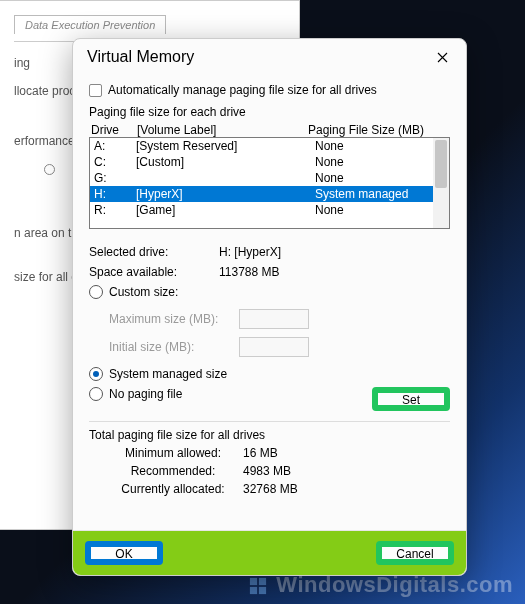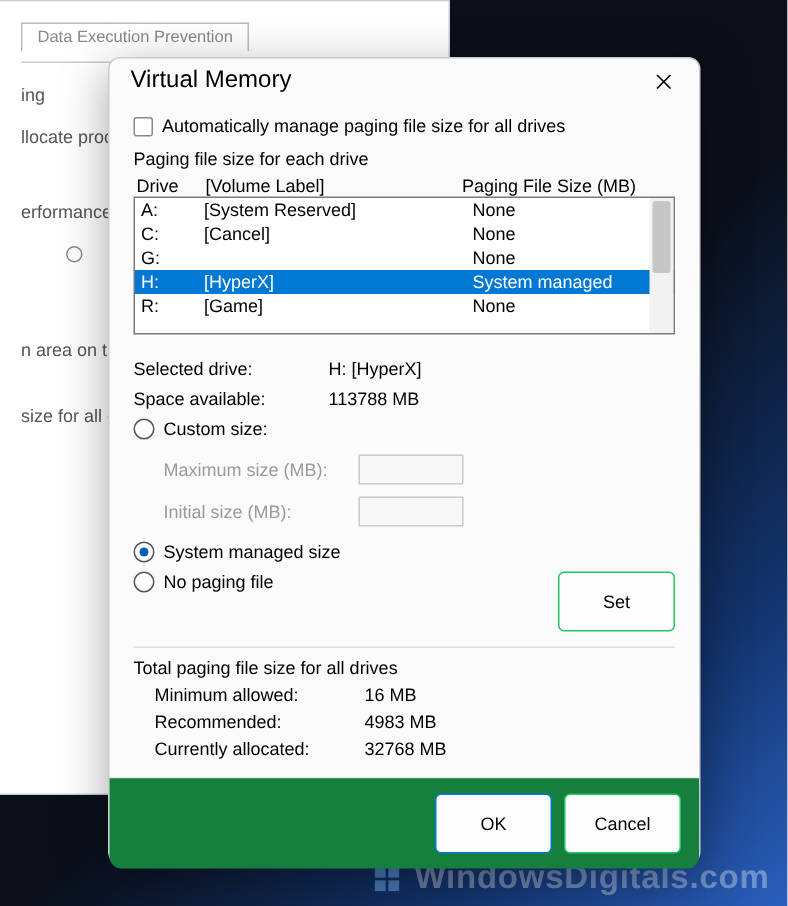--- a/index.html
+++ b/index.html
@@ -29,20 +29,21 @@
     padding: 14px;
     color: #111;
   }
   .tab-stub {
     display: inline-block;
     border: 1px solid #bbb;
     border-bottom: none;
     padding: 3px 10px;
     color: #888;
     font-size: 11px;
+    font-style: italic;
   }
   .bg-line { margin: 14px 0; color: #555; font-size: 12px; }
   .bg-radio { width: 11px; height: 11px; border: 1px solid #888; border-radius: 50%; display: inline-block; margin-left: 30px; vertical-align: middle; }
   .watermark {
     position: absolute;
     bottom: 6px; right: 12px;
     color: rgba(255,255,255,0.35);
     font-size: 22px;
     font-weight: 600;
     letter-spacing: 0.5px;
@@ -155,40 +156,40 @@
     width: 70px; height: 20px;
     border: 1px solid #ccc;
     background: #f8f8f8;
     padding: 2px 4px;
   }
 
   .set-row { display: flex; align-items: flex-start; }
   .set-row .left { flex: 1; }
   .btn {
     min-width: 78px;
-    height: 40px;
+    height: 24px;
     background: #fdfdfd;
-    border: 1px solid #22c55e;
+    border: 6px solid #22c55e;
     border-radius: 4px;
     font-size: 12px;
     cursor: pointer;
     padding: 0 14px;
   }
   .hr { border: none; border-top: 1px solid #ddd; margin: 10px 0 6px 0; }
 
   .totals .trow { display: flex; margin: 4px 0 0 14px; }
-  .totals .tlabel { width: 140px; }
+  .totals .tlabel { width: 140px; text-align: center; }
 
   .footer {
     display: flex;
-    justify-content: flex-end;
+    justify-content: space-between;
     gap: 8px;
     padding: 10px 12px;
     border-top: 1px solid #e6e6e6;
-    background: #15803d;
+    background: #84cc16;
     border-radius: 0 0 8px 8px;
   }
   .btn.primary { border-color: #0078d4; }
 </style>
 </head>
 <body>
 
 <div class="bgwrap">
   <div class="bg-panel">
     <span class="tab-stub">Data Execution Prevention</span>
@@ -235,21 +236,21 @@
     </div>
     <div class="drive-list">
       <div id="drive-rows">
           <div class="drive-row">
             <span class="dl">A:</span>
             <span class="vl">[System Reserved]</span>
             <span class="sz">None</span>
           </div>
           <div class="drive-row">
             <span class="dl">C:</span>
-            <span class="vl">[Cancel]</span>
+            <span class="vl">[Custom]</span>
             <span class="sz">None</span>
           </div>
           <div class="drive-row">
             <span class="dl">G:</span>
             <span class="vl"></span>
             <span class="sz">None</span>
           </div>
           <div class="drive-row selected">
             <span class="dl">H:</span>
             <span class="vl">[HyperX]</span>

